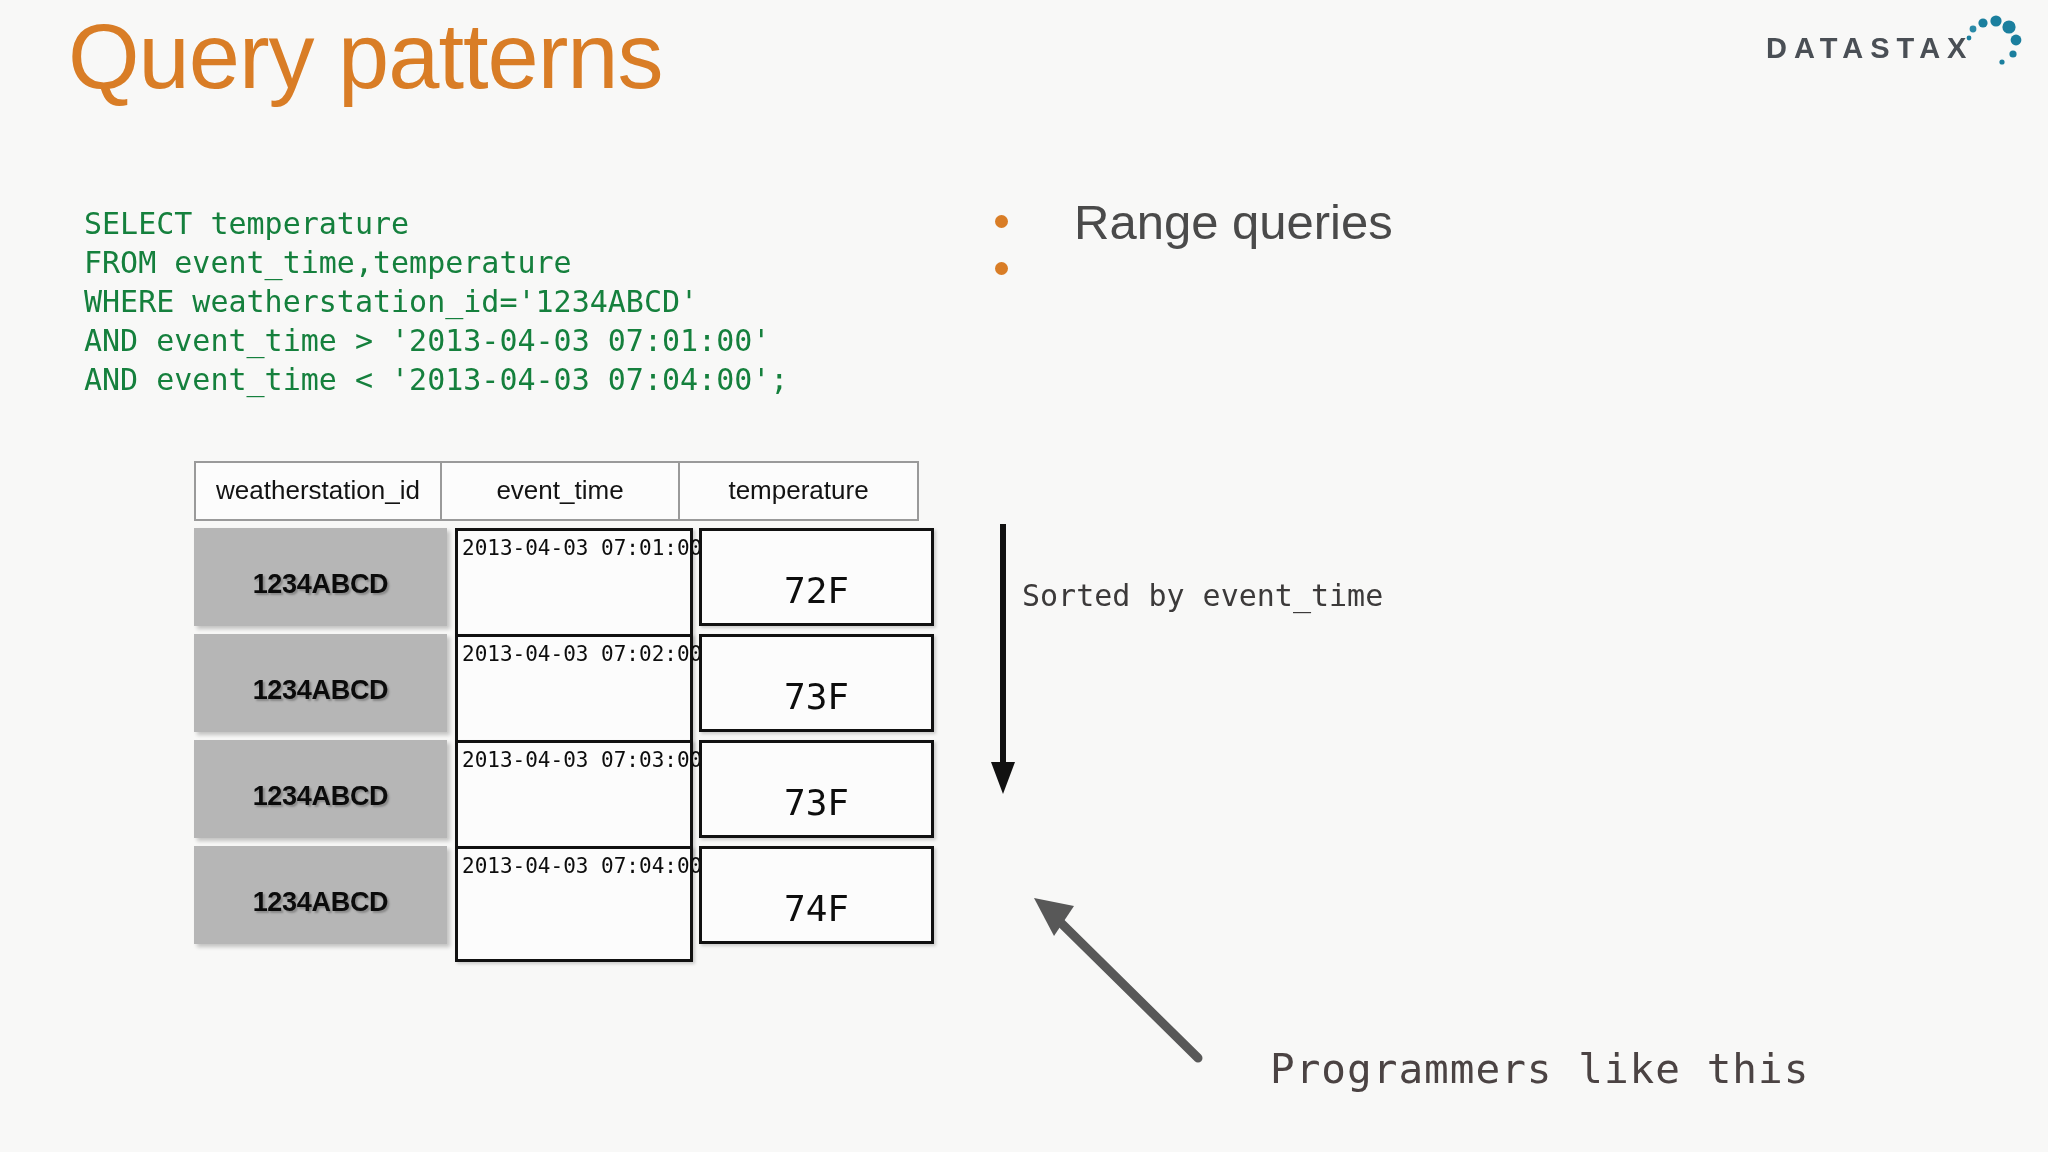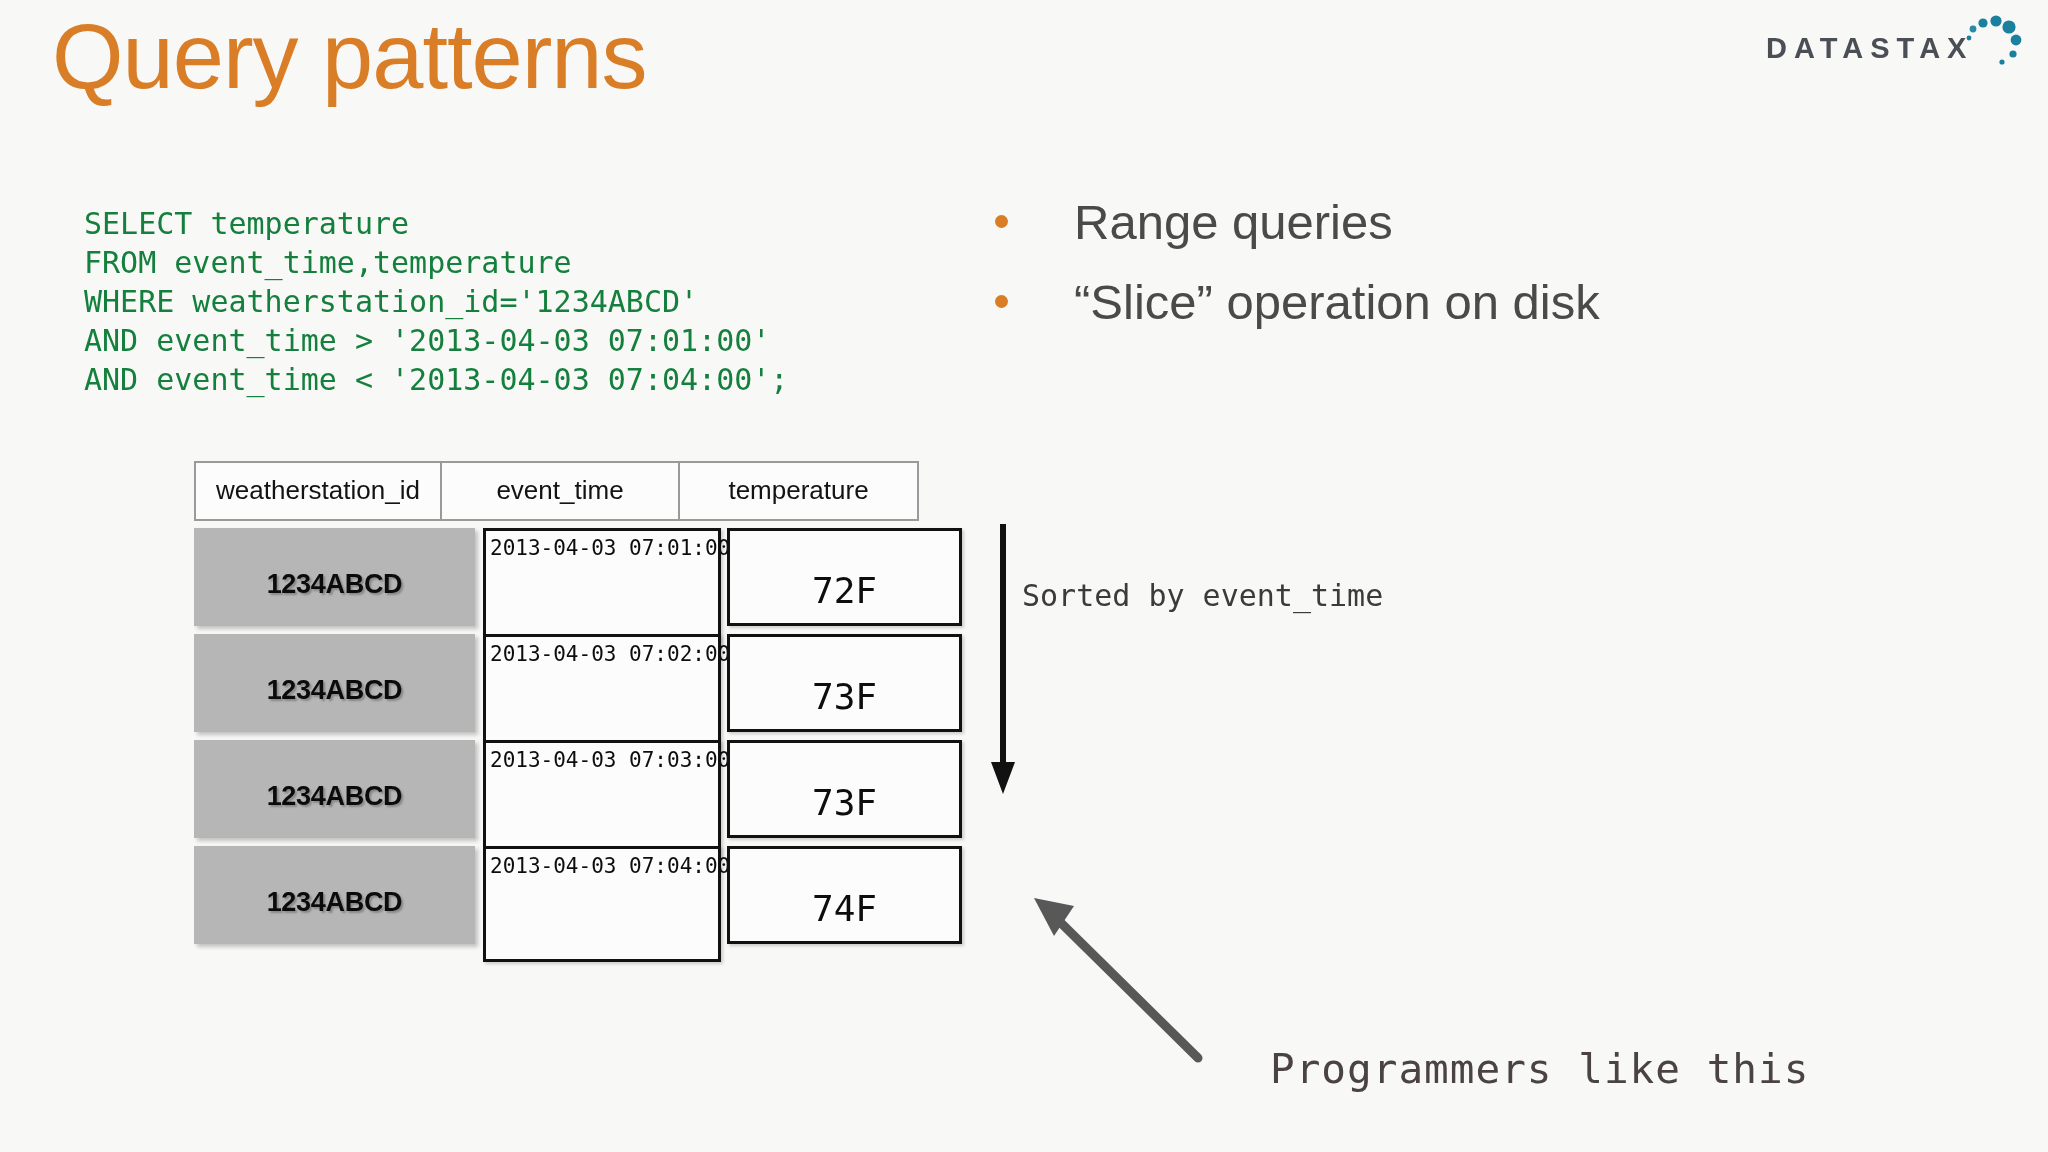--- a/index.html
+++ b/index.html
@@ -14,21 +14,21 @@
     position: relative;
     width: 2048px;
     height: 1152px;
     background: #f8f8f7;
     overflow: hidden;
   }
 
   
   #slide-title {
     position: absolute;
-    left: 52px;
+    left: 68px;
     top: 8px;
     font-family: "Liberation Sans", sans-serif;
     font-size: 92px;
     font-weight: 400;
     letter-spacing: -1px;
     color: #d97d26;
     line-height: 1.05;
     white-space: nowrap;
   }
 
@@ -132,21 +132,21 @@
   .th-temp { width: 237px; }
 
   .table-body { margin-top: 7px; }
   .data-row {
     display: flex;
     height: 98px;
     margin-bottom: 8px;
     position: relative;
   }
   .cell-wsid {
-    width: 281px;
+    width: 253px;
     height: 98px;
     background: #b6b6b6;
     box-shadow: 3px 3px 4px rgba(0,0,0,0.22);
     display: flex;
     align-items: center;
     justify-content: center;
     box-sizing: border-box;
     margin-right: 8px;
   }
   .cell-wsid span {
@@ -259,21 +259,20 @@
 AND event_time &gt; '2013-04-03 07:01:00'
 AND event_time &lt; '2013-04-03 07:04:00';</div>
 
   <div id="bullets">
     <div class="bullet-row">
       <span class="bullet-dot"></span>
       <span class="bullet-text">Range queries</span>
     </div>
     <div class="bullet-row">
       <span class="bullet-dot"></span>
-      <span class="bullet-text">“Slice” operation on disk</span>
     </div>
   </div>
 
   <div id="data-table">
     <div class="table-header">
       <div class="th th-wsid">weatherstation_id</div>
       <div class="th th-evt">event_time</div>
       <div class="th th-temp">temperature</div>
     </div>
     <div class="table-body">

